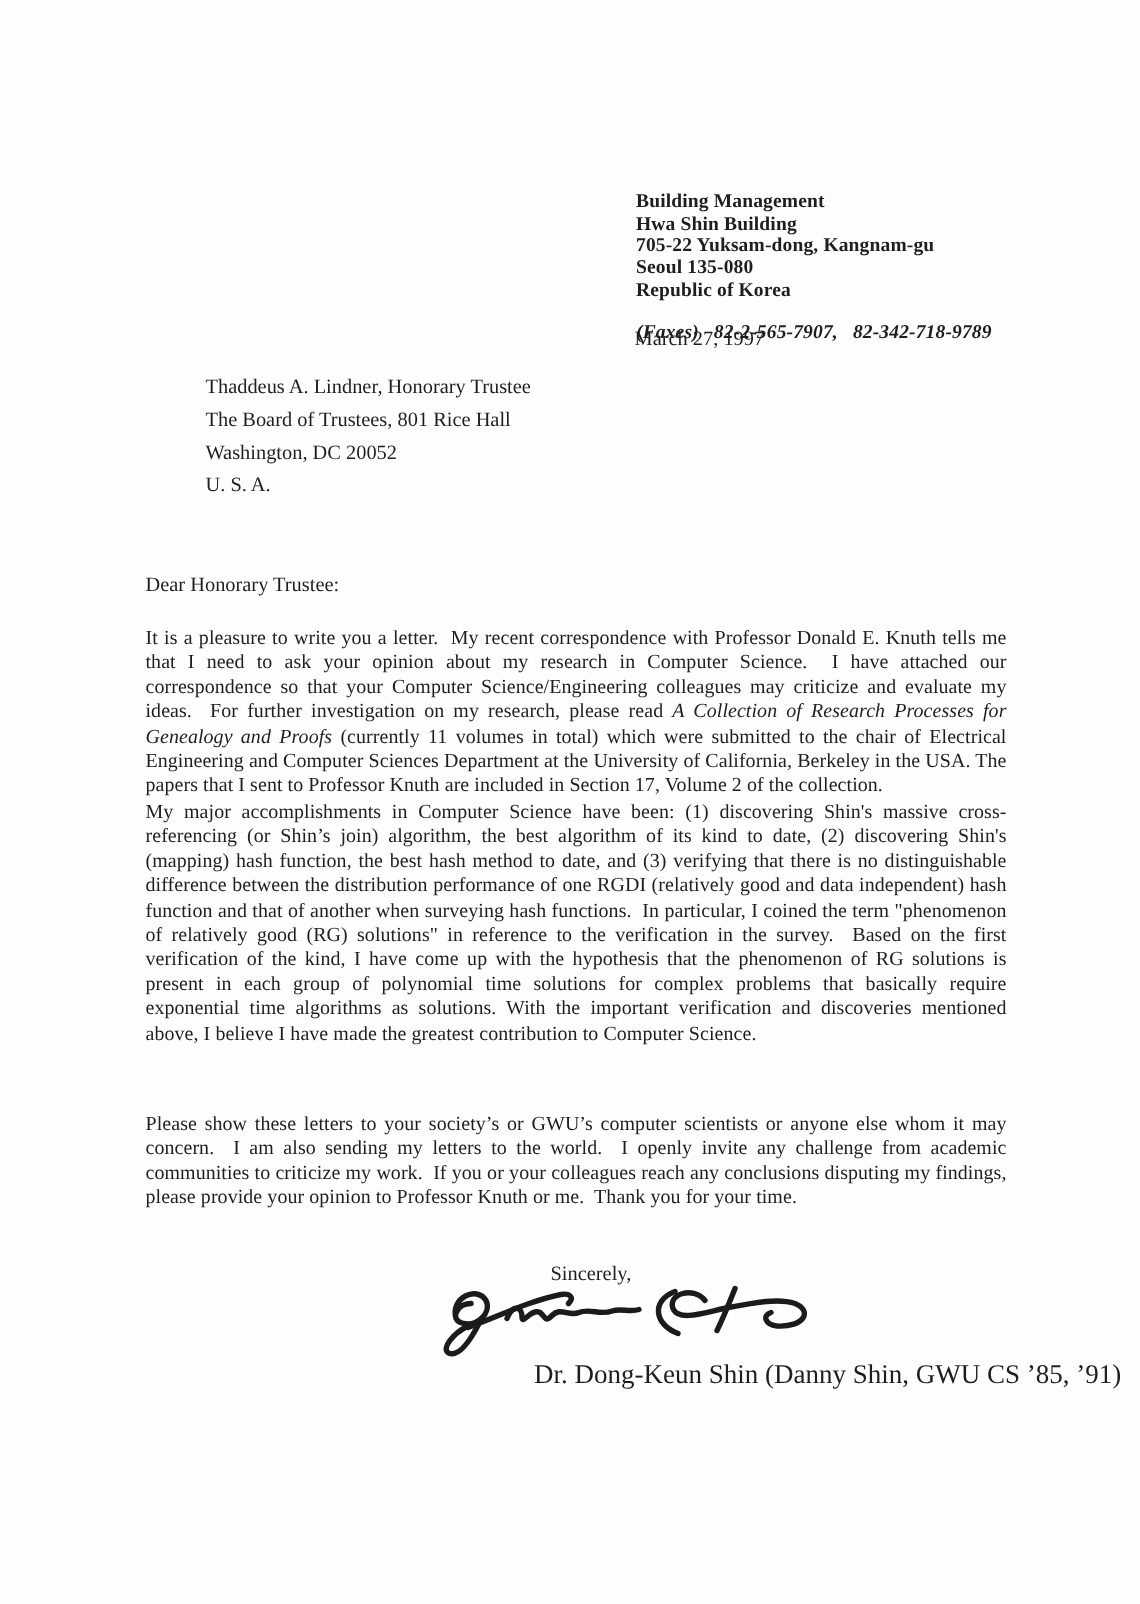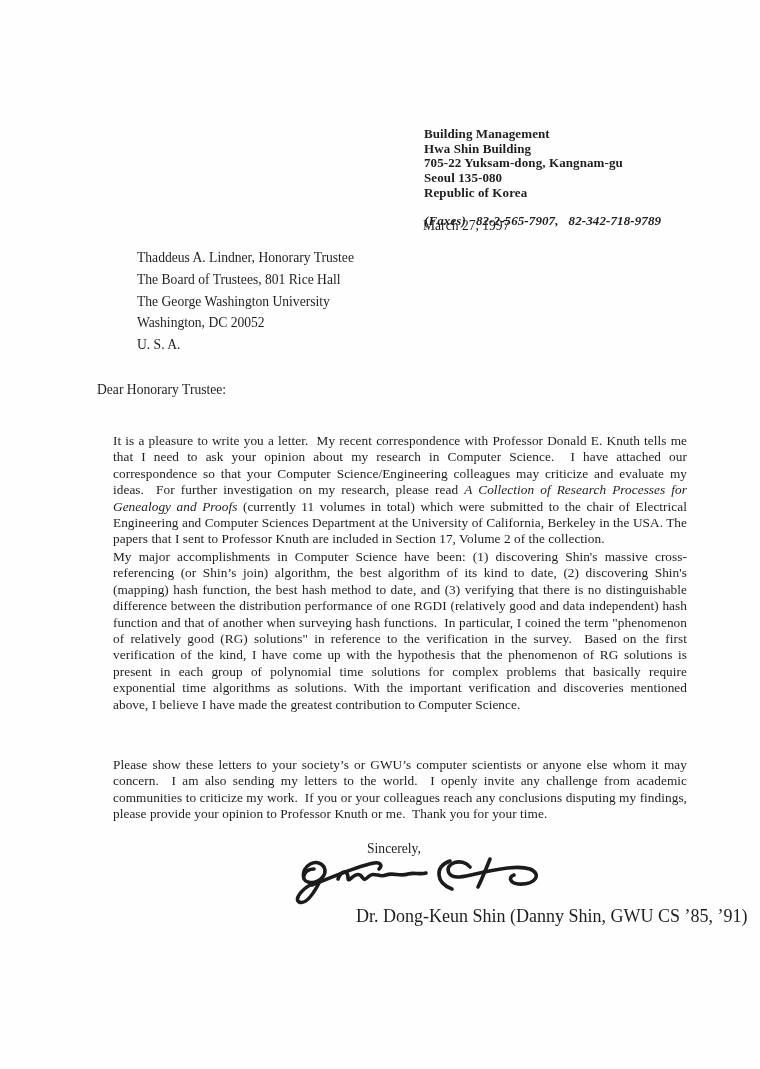--- a/index.html
+++ b/index.html
@@ -53,21 +53,21 @@
   .salutation {
     position: absolute;
     left: 97px;
     top: 382px;
     font-size: 13.6px;
   }
   .para {
     position: absolute;
     left: 97px;
     width: 574px;
-    margin: 16px;
+    margin: 0;
     font-size: 13.3px;
     line-height: 16.4px;
     text-align: justify;
     letter-spacing: 0.05px;
   }
   #p1 { top: 417px; }
   #p2 { top: 533px; }
   #p3 { top: 741px; }
   .book { font-style: italic; }
   .sincerely {
@@ -108,21 +108,20 @@
     <div>Seoul 135-080</div>
     <div>Republic of Korea</div>
     <div class="fax">(Faxes)&nbsp;&nbsp; 82-2-565-7907,&nbsp;&nbsp; 82-342-718-9789</div>
   </div>
 
   <div class="date">March 27, 1997</div>
 
   <div class="recipient">
     <div>Thaddeus A. Lindner, Honorary Trustee</div>
     <div>The Board of Trustees, 801 Rice Hall</div>
-    <div>The George Washington University</div>
     <div>Washington, DC 20052</div>
     <div>U. S. A.</div>
   </div>
 
   <div class="salutation">Dear Honorary Trustee:</div>
 
   <p class="para" id="p1"><span>It is a pleasure to write you a letter.&nbsp; My recent correspondence with Professor Donald E. Knuth tells me that I need to ask your opinion about my research in Computer Science.&nbsp; I have attached our correspondence so that your Computer Science/Engineering colleagues may criticize and evaluate my ideas.&nbsp; For further investigation on my research, please read </span><span class="book">A Collection of Research Processes for Genealogy and Proofs</span><span> (currently 11 volumes in total) which were submitted to the chair of Electrical Engineering and Computer Sciences Department at the University of California, Berkeley in the USA. The papers that I sent to Professor Knuth are included in Section 17, Volume 2 of the collection.</span></p>
 
   <p class="para" id="p2">My major accomplishments in Computer Science have been: (1) discovering Shin's massive cross-referencing (or Shin’s join) algorithm, the best algorithm of its kind to date, (2) discovering Shin's (mapping) hash function, the best hash method to date, and (3) verifying that there is no distinguishable difference between the distribution performance of one RGDI (relatively good and data independent) hash function and that of another when surveying hash functions.&nbsp; In particular, I coined the term "phenomenon of relatively good (RG) solutions" in reference to the verification in the survey.&nbsp; Based on the first verification of the kind, I have come up with the hypothesis that the phenomenon of RG solutions is present in each group of polynomial time solutions for complex problems that basically require exponential time algorithms as solutions. With the important verification and discoveries mentioned above, I believe I have made the greatest contribution to Computer Science.</p>
 

